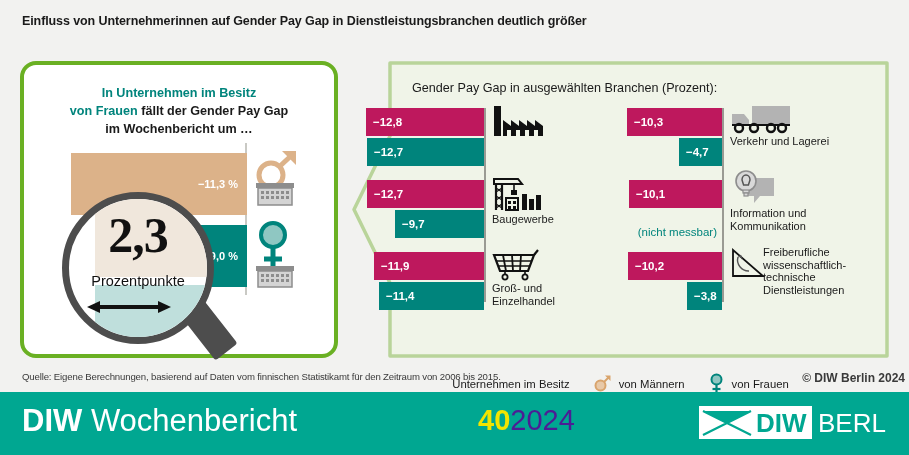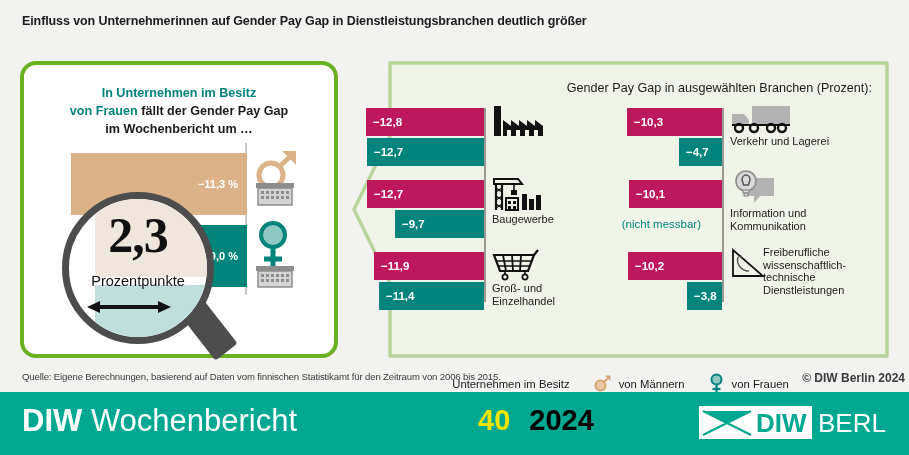--- a/index.html
+++ b/index.html
@@ -87,21 +87,21 @@
   }
 
   
   .right-panel {
     position: absolute; left: 352px; top: 61px;
     width: 537px; height: 297px;
   }
   .rp-bg { position: absolute; inset: 0; }
   .rp-title {
     position: absolute; left: 60px; top: 20px; width: 460px;
-    text-align: right; font-size: 12.6px; color: #1a1a1a;
+    text-align: left; font-size: 12.6px; color: #1a1a1a;
   }
 
   
   .rp-chart { position: absolute; left: 0; top: 47px; width: 537px; height: 205px; }
   .col { position: absolute; top: 0; width: 250px; height: 205px; }
   .col.left  { left: 14px; }
   .col.right { left: 252px; }
 
   .axis {
     position: absolute; left: 118px; top: 0; width: 2px; height: 194px;
@@ -110,22 +110,22 @@
   .grp { position: absolute; left: 0; width: 250px; }
   .bar {
     position: absolute; height: 28px;
     display: flex; align-items: center;
     color: #ffffff; font-size: 11.5px; font-weight: bold;
     padding-left: 7px; white-space: nowrap;
   }
   .bar.male   { background: #be185d; }
   .bar.female { background: #00847c; }
   .nomeasure {
-    position: absolute; height: 28px; display: flex; align-items: center;
-    justify-content: flex-end; padding-right: 21px;
+    position: absolute; height: 28px; display: flex; align-items: flex-end;
+    justify-content: flex-end; padding-right: 5px;
     color: #00847c; font-size: 11.5px; white-space: nowrap;
   }
 
   .cat { position: absolute; left: 126px; width: 128px; }
   .cat-icon { display: block; margin-bottom: 1px; }
   .cat-label {
     font-size: 11px; color: #1a1a1a; line-height: 1.14; white-space: pre-line;
   }
   .cat.inline { display: flex; align-items: flex-start; gap: 3px; }
 
@@ -156,21 +156,21 @@
     position: absolute; left: 22px; top: 11px;
     font-size: 31px; color: #ffffff; white-space: nowrap;
   }
   .brand b { font-weight: bold; }
   .brand span.light { font-weight: normal; }
   .issue {
     position: absolute; left: 478px; top: 12px;
     font-size: 29px; white-space: nowrap;
   }
   .issue .no { color: #f2e500; font-weight: bold; }
-  .issue .yr { color: #000000; font-weight: bold; margin-left: 19px; }
+  .issue .yr { color: #4c1d95; font-weight: normal; }
   .logo { position: absolute; right: 22px; top: 14px; height: 33px; }
 </style>
 </head>
 <body>
 
 <div id="root">
 
   <div class="title">Einfluss von Unternehmerinnen auf Gender Pay Gap in Dienstleistungsbranchen deutlich größer</div>
 
   <div class="left-panel">

